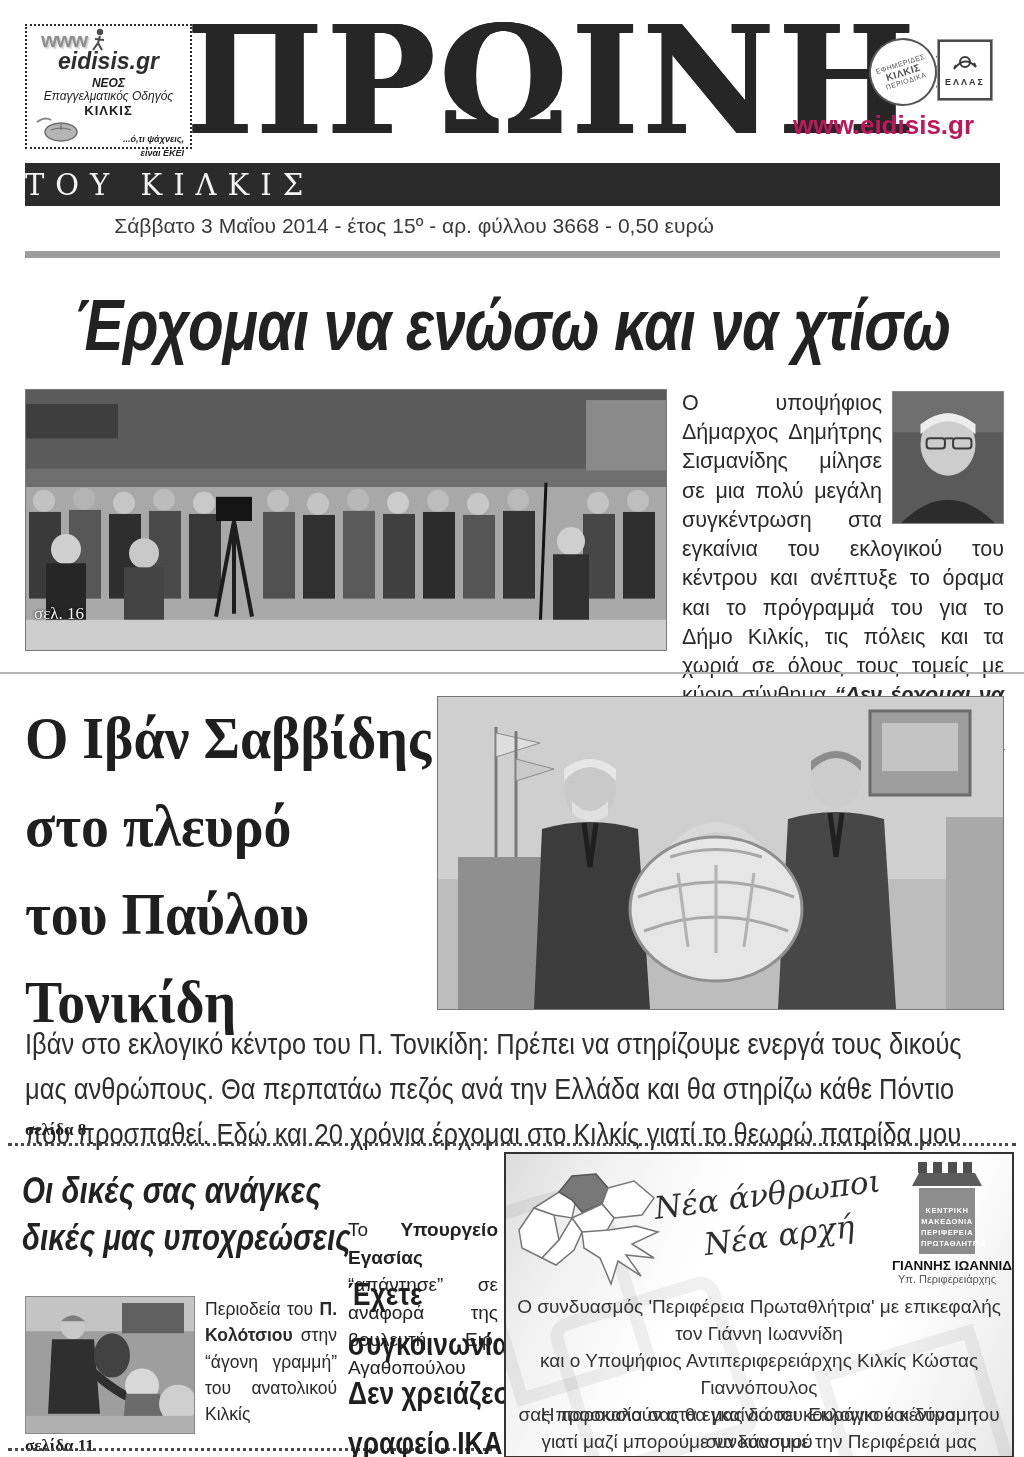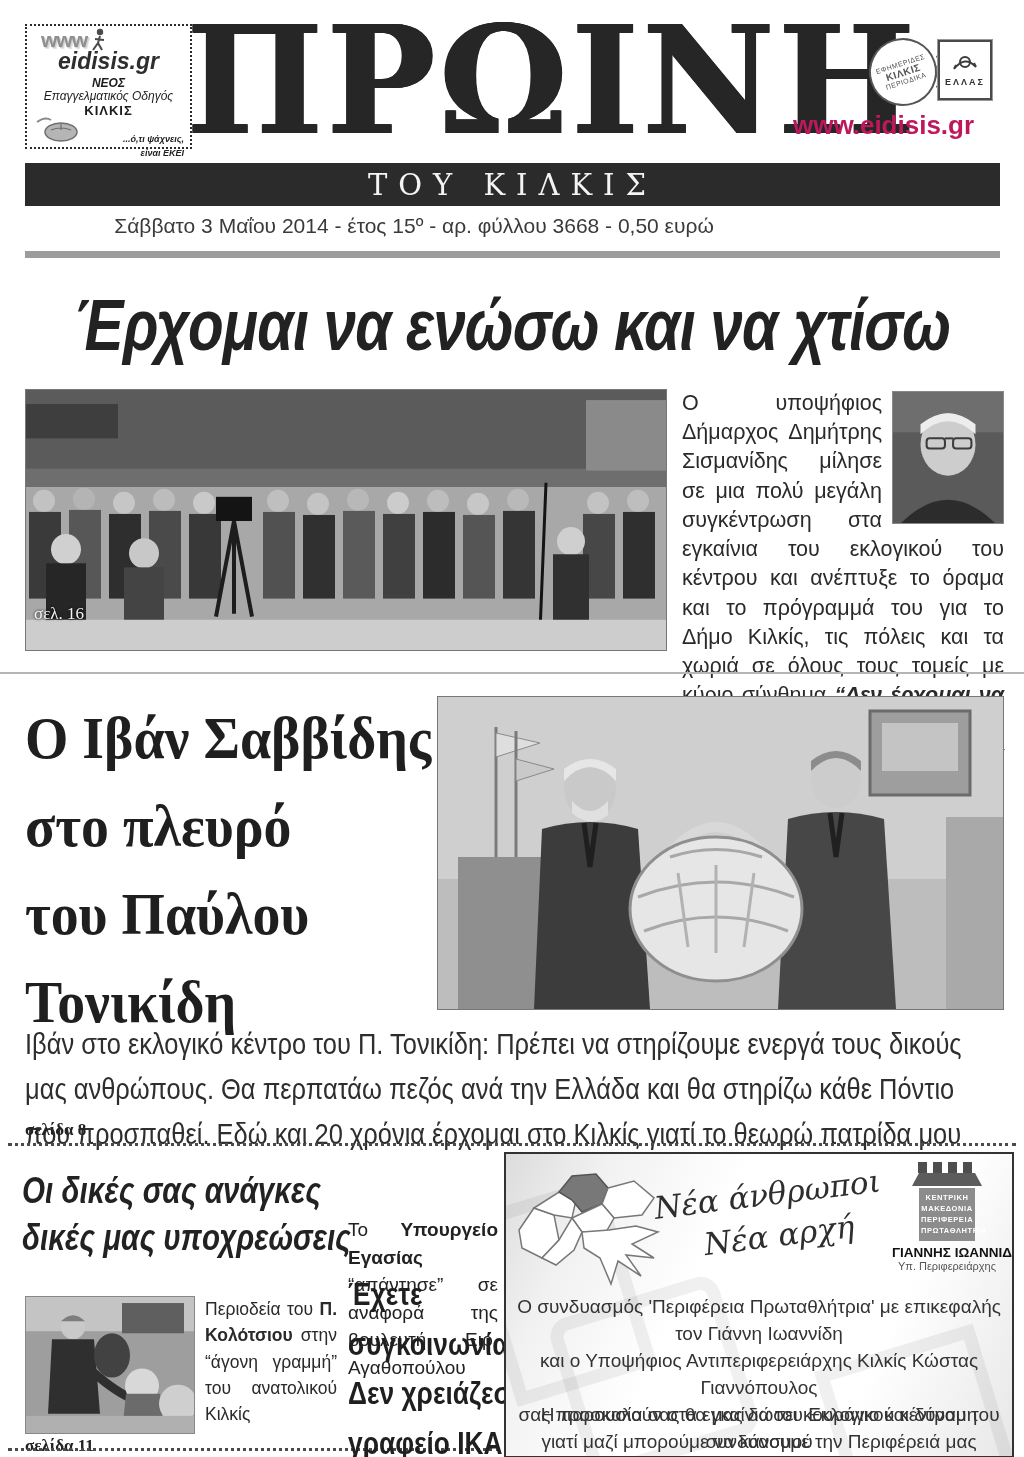--- a/index.html
+++ b/index.html
@@ -31,21 +31,21 @@
             transform:rotate(-18deg);background:#fff;}
   .postmark .t{font-size:7px;letter-spacing:0.5px;}
   .postmark .c{font-size:10px;font-weight:bold;letter-spacing:0.5px;}
   .waves{position:absolute;left:936px;top:52px;}
   .stamp{position:absolute;left:986px;top:40px;width:0;}
   .stampbox{position:absolute;left:-48px;top:0;width:50px;height:56px;border:2px solid #4a4a4a;outline:1px solid #999;
             display:flex;flex-direction:column;align-items:center;justify-content:center;background:#fff;}
   .stampbox .lbl{font-size:9px;font-weight:bold;letter-spacing:2px;color:#333;margin-top:2px;}
 
   .blackbar{position:absolute;left:25px;top:163px;width:975px;height:43px;background:#2b2b2b;
-            display:flex;align-items:center;justify-content:center;}
+            display:flex;align-items:center;}
   .blackbar span{font-family:"DejaVu Serif",serif;font-size:29px;color:#f4f4f4;letter-spacing:11px;font-weight:500;}
   .dateline{position:absolute;left:0;top:214px;width:828px;text-align:center;font-size:21px;color:#3a3a3a;}
   .thickrule{position:absolute;left:25px;top:251px;width:975px;height:7px;background:#9c9c9c;}
 
   
   .h1line{position:absolute;left:512px;top:283px;white-space:nowrap;
           font-family:"Liberation Sans",sans-serif;font-style:italic;font-weight:bold;font-size:73px;color:#222;
           transform:translateX(-50%) scaleX(0.80);transform-origin:center;letter-spacing:-1px;}
   .crowd{position:absolute;left:25px;top:389px;width:640px;height:260px;border:1px solid #777;overflow:hidden;}
   .crowd svg{display:block;width:100%;height:100%;}
@@ -96,21 +96,21 @@
   .wm1{left:-20px;top:40px;width:120px;height:170px;}
   .wm2{left:60px;top:140px;width:150px;height:140px;border-radius:20px;}
   .wm3{left:330px;top:190px;width:140px;height:150px;}
   .mapwrap{position:absolute;left:8px;top:14px;width:152px;height:120px;}
   .slogan{position:absolute;left:150px;top:18px;width:260px;transform:rotate(-7deg);
           font-family:"DejaVu Serif",serif;font-style:italic;font-size:31px;color:#2e2e2e;line-height:1.35;}
   .slogan .sl2{margin-left:45px;}
   .towerlogo{position:absolute;right:10px;top:8px;width:110px;text-align:center;}
   .tower-bat{width:58px;height:11px;margin:0 auto;background:repeating-linear-gradient(90deg,#4e4e4e 0 9px,transparent 9px 15px);}
   .tower-flare{width:70px;height:13px;margin:0 auto;background:#5c5c5c;clip-path:polygon(10% 0,90% 0,100% 100%,0 100%);}
-  .tower-body{width:52px;margin:0 auto;background:#8c8c8c;padding:5px 2px 4px;border-top:2px solid #fff;}
+  .tower-body{width:52px;margin:0 auto;background:#8c8c8c;padding:18px 2px 4px;border-top:2px solid #fff;}
   .tower-body div{color:#fff;font-size:7.5px;font-weight:bold;letter-spacing:0.6px;line-height:1.45;white-space:nowrap;}
   .tl-name{margin-top:4px;font-size:13.5px;font-weight:bold;color:#111;white-space:nowrap;}
   .tl-title{font-size:11px;color:#555;}
   .adbody{position:absolute;left:0;top:140px;width:100%;text-align:center;font-size:19px;line-height:1.42;color:#333;}
   .adclose{position:absolute;left:0;top:248px;width:100%;text-align:center;font-size:19px;line-height:1.42;color:#333;}
 </style>
 </head>
 <body>
 
 <div class="page">

